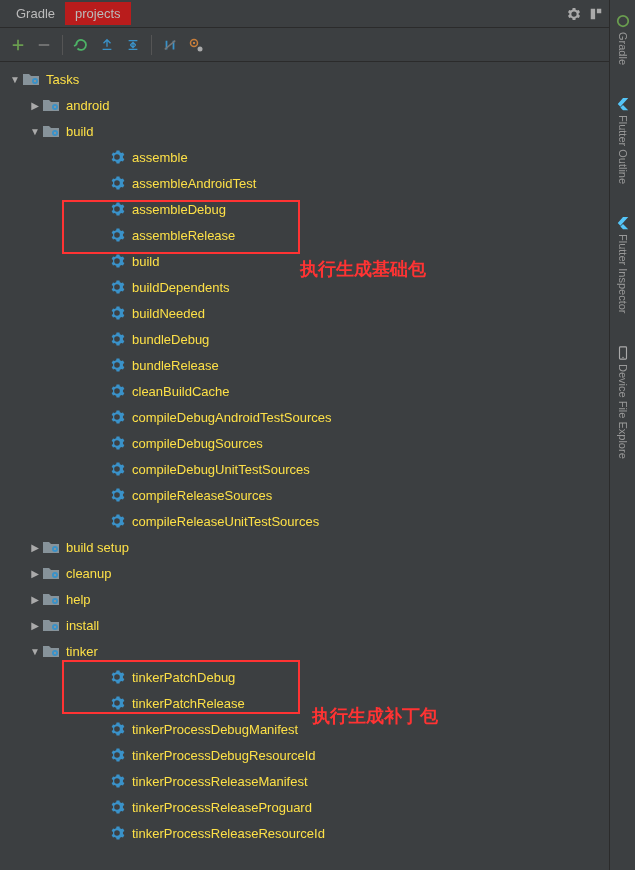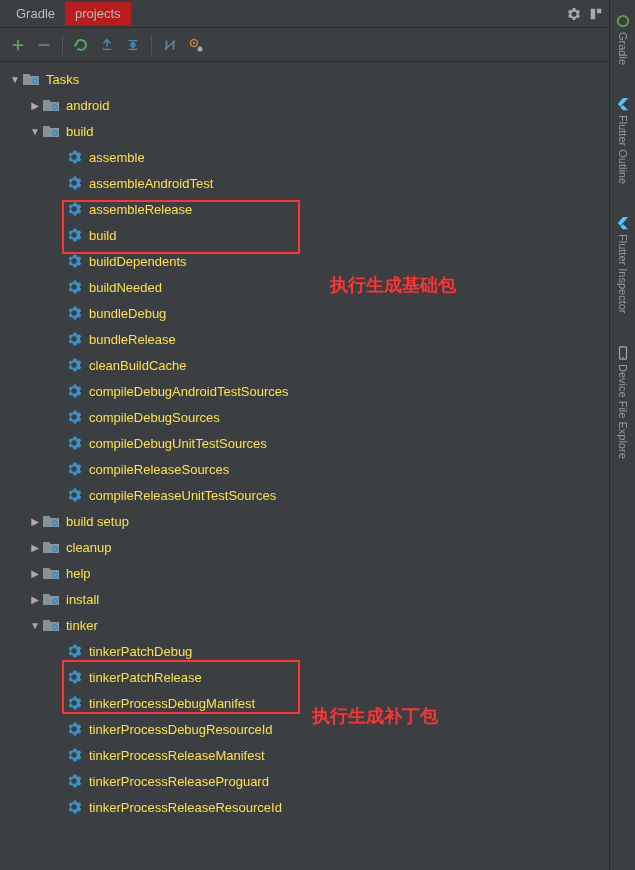--- a/index.html
+++ b/index.html
@@ -48,21 +48,21 @@
       overflow: auto;
       padding: 4px 0;
       position: relative;
     }
     .node { display: flex; align-items: center; height: 26px; white-space: nowrap; cursor: pointer; }
     .arrow { width: 14px; display: inline-flex; justify-content: center; color: #aaa; font-size: 10px; }
     .folder-icon, .task-icon { width: 18px; height: 18px; display: inline-flex; align-items: center; justify-content: center; margin-right: 6px; }
     .label { color: #fde047; }
     .indent-0 { padding-left: 8px; }
     .indent-1 { padding-left: 28px; }
-    .indent-3 { padding-left: 65px; }
+    .indent-3 { padding-left: 108px; }
     .highlight-box {
       position: absolute;
       border: 2px solid #ff3333;
       pointer-events: none;
     }
     .annotation {
       position: absolute;
       color: #ff3333;
       font-size: 18px;
       font-weight: bold;
@@ -208,20 +208,28 @@
             </svg>
           </span>
           <span class="label">assembleAndroidTest</span>
         </div>
         <div class="node indent-3">
           <span class="task-icon">
             <svg width="16" height="16" viewBox="0 0 16 16">
               <path fill="#3a92c9" d="M8 5.2a2.8 2.8 0 100 5.6 2.8 2.8 0 000-5.6zM14 8c0 .4 0 .7-.1 1l1.5 1.1-1.4 2.4-1.7-.6c-.5.4-1 .7-1.5.8l-.3 1.8H7.5l-.3-1.8c-.5-.1-1-.4-1.5-.8l-1.7.6-1.4-2.4L4.1 9c-.1-.3-.1-.6-.1-1s0-.7.1-1L2.6 5.9 4 3.5l1.7.6c.5-.4 1-.7 1.5-.8l.3-1.8h3l.3 1.8c.5.1 1 .4 1.5.8l1.7-.6 1.4 2.4L13.9 7c.1.3.1.6.1 1z"></path>
             </svg>
           </span>
+          <span class="label">assembleDebug</span>
+        </div>
+        <div class="node indent-3">
+          <span class="task-icon">
+            <svg width="16" height="16" viewBox="0 0 16 16">
+              <path fill="#3a92c9" d="M8 5.2a2.8 2.8 0 100 5.6 2.8 2.8 0 000-5.6zM14 8c0 .4 0 .7-.1 1l1.5 1.1-1.4 2.4-1.7-.6c-.5.4-1 .7-1.5.8l-.3 1.8H7.5l-.3-1.8c-.5-.1-1-.4-1.5-.8l-1.7.6-1.4-2.4L4.1 9c-.1-.3-.1-.6-.1-1s0-.7.1-1L2.6 5.9 4 3.5l1.7.6c.5-.4 1-.7 1.5-.8l.3-1.8h3l.3 1.8c.5.1 1 .4 1.5.8l1.7-.6 1.4 2.4L13.9 7c.1.3.1.6.1 1z"></path>
+            </svg>
+          </span>
           <span class="label">assembleRelease</span>
         </div>
         <div class="node indent-3">
           <span class="task-icon">
             <svg width="16" height="16" viewBox="0 0 16 16">
               <path fill="#3a92c9" d="M8 5.2a2.8 2.8 0 100 5.6 2.8 2.8 0 000-5.6zM14 8c0 .4 0 .7-.1 1l1.5 1.1-1.4 2.4-1.7-.6c-.5.4-1 .7-1.5.8l-.3 1.8H7.5l-.3-1.8c-.5-.1-1-.4-1.5-.8l-1.7.6-1.4-2.4L4.1 9c-.1-.3-.1-.6-.1-1s0-.7.1-1L2.6 5.9 4 3.5l1.7.6c.5-.4 1-.7 1.5-.8l.3-1.8h3l.3 1.8c.5.1 1 .4 1.5.8l1.7-.6 1.4 2.4L13.9 7c.1.3.1.6.1 1z"></path>
             </svg>
           </span>
           <span class="label">build</span>
         </div>
@@ -412,21 +420,21 @@
           <span class="task-icon">
             <svg width="16" height="16" viewBox="0 0 16 16">
               <path fill="#3a92c9" d="M8 5.2a2.8 2.8 0 100 5.6 2.8 2.8 0 000-5.6zM14 8c0 .4 0 .7-.1 1l1.5 1.1-1.4 2.4-1.7-.6c-.5.4-1 .7-1.5.8l-.3 1.8H7.5l-.3-1.8c-.5-.1-1-.4-1.5-.8l-1.7.6-1.4-2.4L4.1 9c-.1-.3-.1-.6-.1-1s0-.7.1-1L2.6 5.9 4 3.5l1.7.6c.5-.4 1-.7 1.5-.8l.3-1.8h3l.3 1.8c.5.1 1 .4 1.5.8l1.7-.6 1.4 2.4L13.9 7c.1.3.1.6.1 1z"></path>
             </svg>
           </span>
           <span class="label">tinkerProcessReleaseResourceId</span>
         </div>
       </div>
 
     <div class="highlight-box" style="left:62px; top:138px; width:238px; height:54px;"></div>
-    <div class="annotation" style="left:330px; top:195px;margin-top:16px;">执行生成基础包</div>
+    <div class="annotation" style="left:300px; top:195px;">执行生成基础包</div>
 
     <div class="highlight-box" style="left:62px; top:598px; width:238px; height:54px;"></div>
     <div class="annotation" style="left:312px; top:642px;">执行生成补丁包</div>
   </div>
 </div>
 
 <div class="sidebar">
   <div class="side-tool">
     <span class="side-icon">
       <svg width="14" height="14" viewBox="0 0 16 16">

